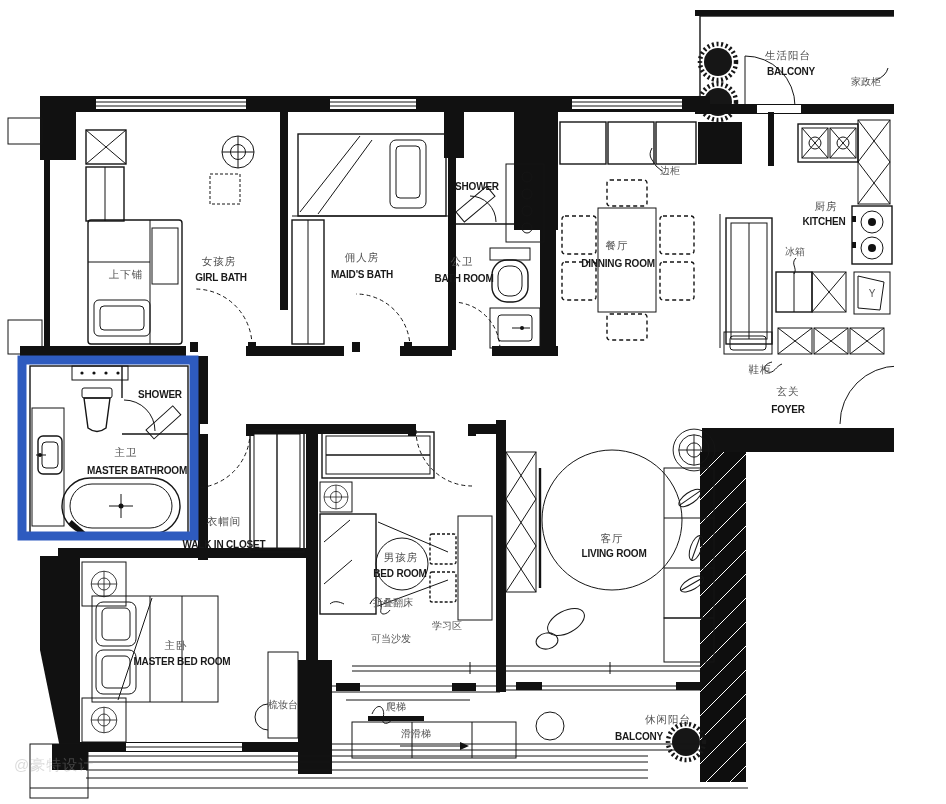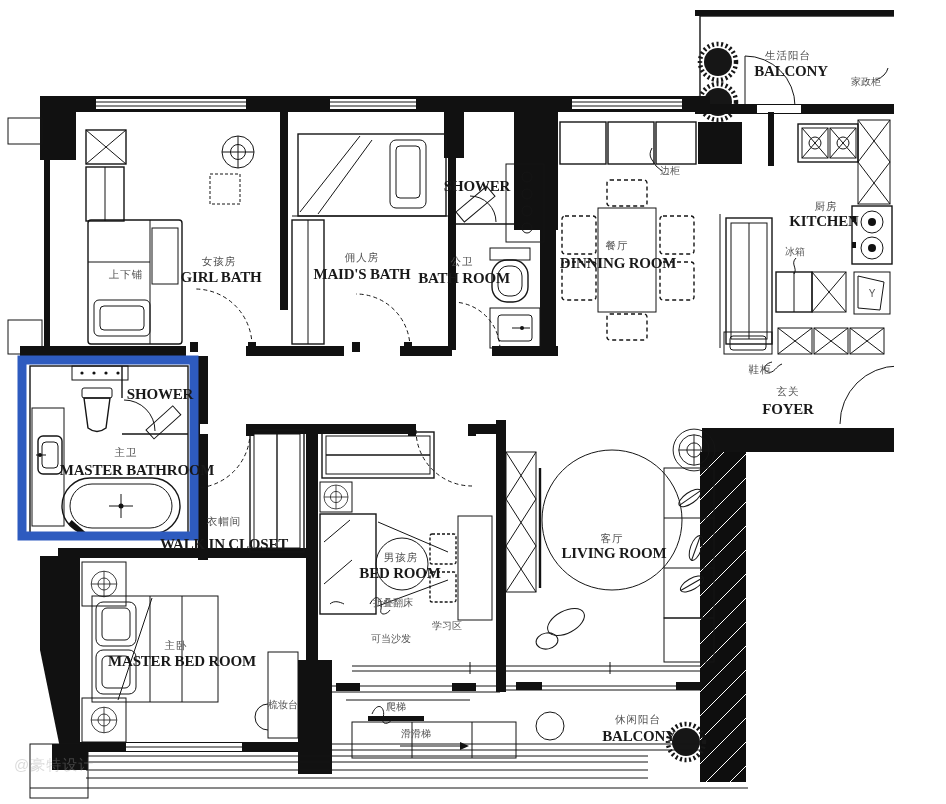--- a/index.html
+++ b/index.html
@@ -6,21 +6,21 @@
   #plan{position:relative;width:894px;height:804px;background:#fff;overflow:hidden;
         font-family:"Liberation Sans",sans-serif;}
   #plan svg{position:absolute;left:0;top:0;}
   .s{fill:none;stroke:#151515;stroke-width:1;}
   .s12{fill:none;stroke:#151515;stroke-width:1.4;}
   .dash{stroke-dasharray:4 3;}
   .dash2{stroke-dasharray:3 2;}
   .blk{fill:#111;stroke:none;}
   .lbl{position:absolute;transform:translate(-50%,-50%);white-space:nowrap;z-index:5;}
   .zh{font-size:10.5px;letter-spacing:1px;color:#4f4f4f;}
-  .en{font-size:15px;font-weight:bold;letter-spacing:-0.2px;color:#191919;font-family:Liberation Serif, serif;}
+  .en{font-size:10px;font-weight:bold;letter-spacing:-0.2px;color:#191919;}
   .xs{font-size:10px;color:#555;}
   .wm{position:absolute;left:14px;top:756px;font-size:15px;color:#9a9a9a;opacity:0.35;
       z-index:6;transform:none;letter-spacing:1px;}
 </style>
 </head>
 <body>
 
 <div id="plan">
 
 <svg width="946" height="804" viewBox="0 0 946 804">
@@ -382,18 +382,18 @@
 <div class="lbl zh" style="left:612px;top:539px">客厅</div>
 <div class="lbl en" style="left:614px;top:553px">LIVING ROOM</div>
 
 <div class="lbl zh" style="left:176px;top:646px">主卧</div>
 <div class="lbl en" style="left:182px;top:661px">MASTER BED ROOM</div>
 <div class="lbl xs" style="left:283px;top:705px">梳妆台</div>
 
 <div class="lbl xs" style="left:396px;top:707px">爬梯</div>
 <div class="lbl xs" style="left:416px;top:734px">滑滑梯</div>
 
-<div class="lbl zh" style="left:638px;top:720px">休闲阳台</div>
+<div class="lbl zh" style="left:668px;top:720px">休闲阳台</div>
 <div class="lbl en" style="left:639px;top:736px">BALCONY</div>
 
 <div class="wm">@豪特设计</div>
 
 </div>
 
 </body></html>

